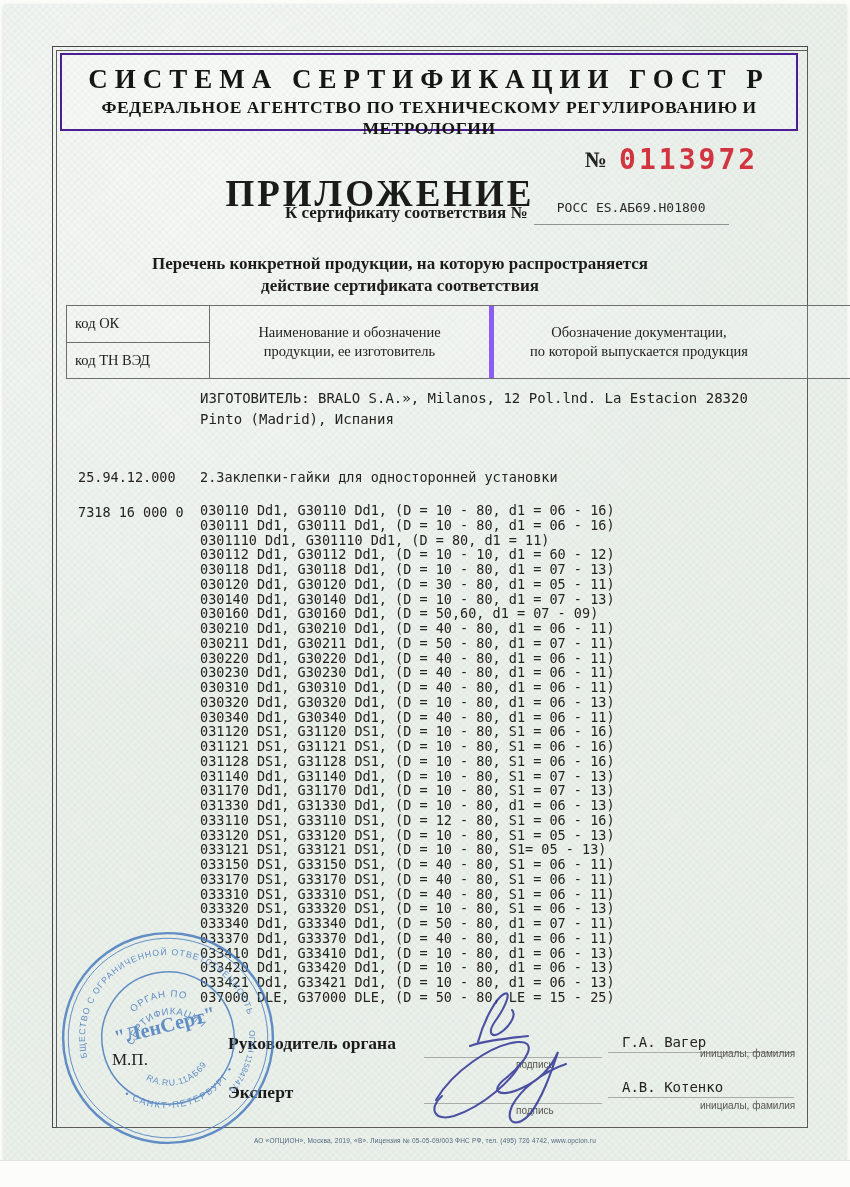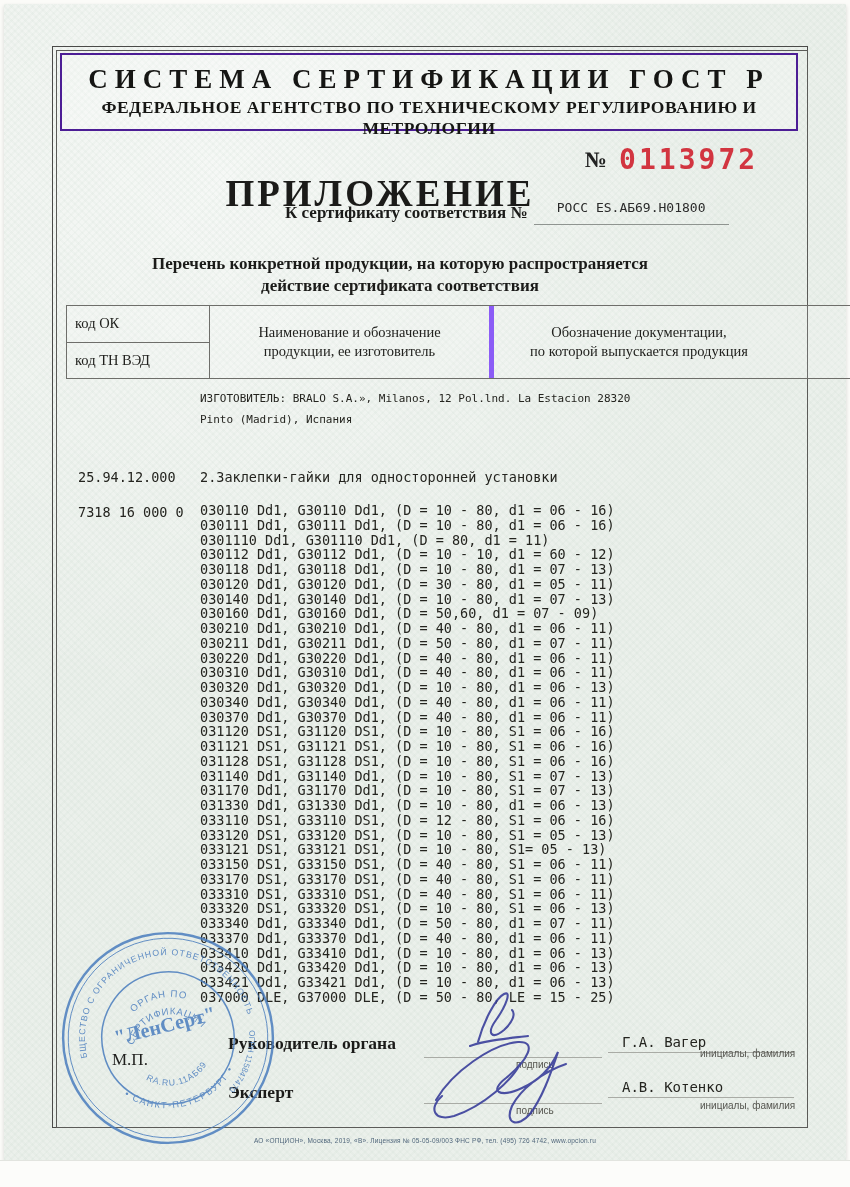--- a/index.html
+++ b/index.html
@@ -42,21 +42,21 @@
   .tbl { position:absolute; left:66px; top:305px; width:810px; height:74px; border:1px solid #6e6e6a; display:flex; background:rgba(255,255,255,.12); }
   .tbl .c1 { width:143px; border-right:1px solid #6e6e6a; display:flex; flex-direction:column; }
   .tbl .c1 > div { flex:1; display:flex; align-items:center; padding-left:8px; font-size:14.5px; color:#22221f; }
   .tbl .c1 > div:first-child { border-bottom:1px solid #6e6e6a; }
   .tbl .c2 { width:284px; border-right:5px solid #8b5cf6; }
   .tbl .c3 { width:290px; }
   .tbl .c2, .tbl .c3 { display:flex; flex-direction:column; justify-content:center; text-align:center; font-size:14.5px; line-height:19px; color:#22221f; }
 
   .mono { font-family:"DejaVu Sans Mono", monospace; color:#24241f; }
 
-  .maker { position:absolute; left:200px; top:388px; font-size:11px; line-height:21px; }
+  .maker { position:absolute; left:200px; top:388px; font-size:14px; line-height:21px; }
   .code-ok { position:absolute; left:78px; top:469px; font-size:13.5px; }
   .code-tnved { position:absolute; left:78px; top:504px; font-size:13.5px; }
   .prod-first { position:absolute; left:200px; top:469px; font-size:13.5px; }
   .prod-list { position:absolute; left:200px; top:503px; font-size:13.5px; }
   .prow { height:14.76px; line-height:14.76px; white-space:nowrap; }
 
   
   .sig-label1 { position:absolute; left:228px; top:1033px; font-size:17.5px; font-weight:bold; color:#1b1b19; }
   .sig-label2 { position:absolute; left:228px; top:1082px; font-size:17.5px; font-weight:bold; color:#1b1b19; }
   .sig-line { position:absolute; height:0; border-top:1px solid #a9aba5; }
@@ -139,24 +139,24 @@
       <div class="prow">030111 Dd1, G30111 Dd1, (D = 10 - 80, d1 = 06 - 16)</div>
       <div class="prow">0301110 Dd1, G301110 Dd1, (D = 80, d1 = 11)</div>
       <div class="prow">030112 Dd1, G30112 Dd1, (D = 10 - 10, d1 = 60 - 12)</div>
       <div class="prow">030118 Dd1, G30118 Dd1, (D = 10 - 80, d1 = 07 - 13)</div>
       <div class="prow">030120 Dd1, G30120 Dd1, (D = 30 - 80, d1 = 05 - 11)</div>
       <div class="prow">030140 Dd1, G30140 Dd1, (D = 10 - 80, d1 = 07 - 13)</div>
       <div class="prow">030160 Dd1, G30160 Dd1, (D = 50,60, d1 = 07 - 09)</div>
       <div class="prow">030210 Dd1, G30210 Dd1, (D = 40 - 80, d1 = 06 - 11)</div>
       <div class="prow">030211 Dd1, G30211 Dd1, (D = 50 - 80, d1 = 07 - 11)</div>
       <div class="prow">030220 Dd1, G30220 Dd1, (D = 40 - 80, d1 = 06 - 11)</div>
+      <div class="prow">030230 Dd1, G30230 Dd1, (D = 40 - 80, d1 = 06 - 11)</div>
       <div class="prow">030310 Dd1, G30310 Dd1, (D = 40 - 80, d1 = 06 - 11)</div>
       <div class="prow">030320 Dd1, G30320 Dd1, (D = 10 - 80, d1 = 06 - 13)</div>
       <div class="prow">030340 Dd1, G30340 Dd1, (D = 40 - 80, d1 = 06 - 11)</div>
-      <div class="prow">030370 Dd1, G30370 Dd1, (D = 40 - 80, d1 = 06 - 11)</div>
       <div class="prow">031120 DS1, G31120 DS1, (D = 10 - 80, S1 = 06 - 16)</div>
       <div class="prow">031121 DS1, G31121 DS1, (D = 10 - 80, S1 = 06 - 16)</div>
       <div class="prow">031128 DS1, G31128 DS1, (D = 10 - 80, S1 = 06 - 16)</div>
       <div class="prow">031140 Dd1, G31140 Dd1, (D = 10 - 80, S1 = 07 - 13)</div>
       <div class="prow">031170 Dd1, G31170 Dd1, (D = 10 - 80, S1 = 07 - 13)</div>
       <div class="prow">031330 Dd1, G31330 Dd1, (D = 10 - 80, d1 = 06 - 13)</div>
       <div class="prow">033110 DS1, G33110 DS1, (D = 12 - 80, S1 = 06 - 16)</div>
       <div class="prow">033120 DS1, G33120 DS1, (D = 10 - 80, S1 = 05 - 13)</div>
       <div class="prow">033121 DS1, G33121 DS1, (D = 10 - 80, S1= 05 - 13)</div>
       <div class="prow">033150 DS1, G33150 DS1, (D = 40 - 80, S1 = 06 - 11)</div>

